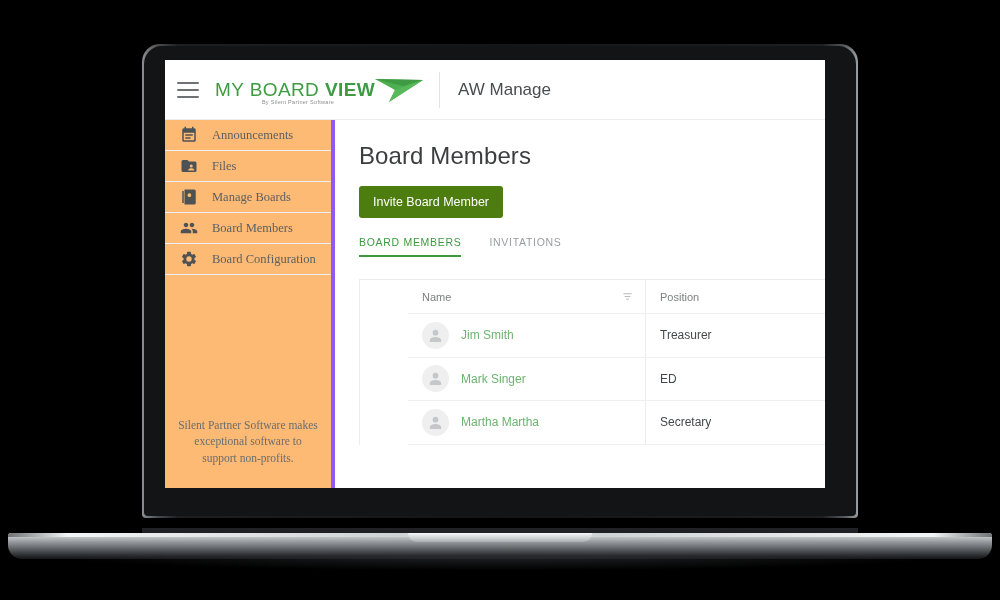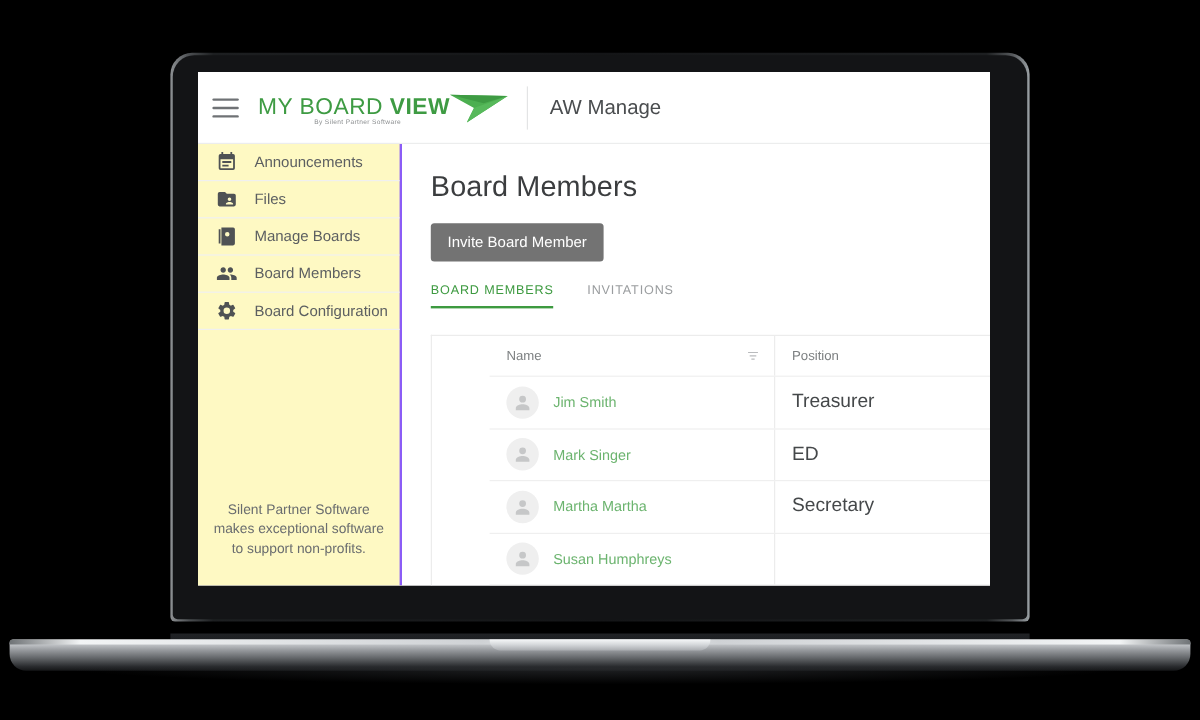--- a/index.html
+++ b/index.html
@@ -89,22 +89,22 @@
   .logo-sub {
     font-size: 5.5px; color: #8a8d8f; letter-spacing: .3px;
     text-align: center; margin-top: -6px; padding-right: 44px; white-space: nowrap;
   }
   .header-divider { width: 1px; height: 36px; background: #e3e4e5; margin: 0 18px 0 14px; flex: none; }
   .board-title { font-size: 17px; color: #4a4d4f; }
 
   
   .app-body { display: flex; height: 368px; }
   .sidebar {
-    width: 170px; flex: none; border-right: 2px solid #8b5cf6;
-    display: flex; flex-direction: column; background: #fef9c3;
+    width: 170px; flex: none; border-right: 4px solid #8b5cf6;
+    display: flex; flex-direction: column; background: #fdba74; font-family: Liberation Serif, serif;
   }
   .nav-list { padding-top: 0; }
   .nav-item {
     display: flex; align-items: center; gap: 14px;
     height: 31px; padding: 0 10px 0 14px;
     border-bottom: 1px solid #f0f0f0; cursor: pointer;
   }
   .nav-icon { width: 19px; height: 19px; flex: none; display: flex; align-items: center; justify-content: center; }
   .nav-icon svg { width: 18px; height: 18px; fill: #4f5254; }
   .nav-label { font-size: 12.5px; color: #5c5f61; white-space: nowrap; }
@@ -112,21 +112,21 @@
   .sidebar-footer {
     margin-top: auto; padding: 0 12px 22px; text-align: center;
     font-size: 11.5px; line-height: 1.42; color: #6a6d6f;
   }
 
   
   .main { flex: 1; padding: 22px 0 0 24px; background: #fff; overflow: hidden; }
   .page-title { font-size: 24px; color: #3b3d3f; font-weight: normal; letter-spacing: .1px; }
   .invite-btn {
     margin-top: 16px; display: inline-block;
-    background: #737373; color: #fff; border: none;
+    background: #4d7c0f; color: #fff; border: none;
     border-radius: 3px; padding: 9px 14px; font-size: 12.5px;
     cursor: pointer; font-family: "Liberation Sans", sans-serif;
   }
   .tabs { display: flex; gap: 28px; margin-top: 18px; }
   .tab {
     font-size: 10.5px; letter-spacing: .7px; color: #9a9d9f;
     padding-bottom: 7px; cursor: pointer; border-bottom: 2px solid transparent;
   }
   .tab.active { color: #3d9a40; border-bottom-color: #3d9a40; }
 
@@ -149,21 +149,21 @@
   .filter-icon { position: absolute; right: 12px; top: 50%; transform: translateY(-50%); }
   .filter-icon svg { width: 11px; height: 11px; fill: #b9bbbd; display: block; }
 
   .t-body .t-row { height: 43.5px; }
   .avatar {
     width: 27px; height: 27px; border-radius: 50%; background: #efefef;
     flex: none; margin-right: 12px; display: flex; align-items: center; justify-content: center;
   }
   .avatar svg { width: 17px; height: 17px; fill: #c6c7c8; }
   .member-name { color: #6cb46f; font-size: 12px; cursor: pointer; }
-  .pos-text { font-size: 16px; color: #45484a; }
+  .pos-text { font-size: 12px; color: #45484a; }
 </style>
 </head>
 <body>
 
 <div class="stage">
 
   <div class="laptop-lid">
     <div class="lid-inner"></div>
     <div class="webcam"></div>
   </div>
@@ -320,34 +320,20 @@
                     </svg>
                 </span>
                 <span class="member-name">Martha Martha</span>
               </div>
               <div class="t-cell c-pos">
                 <span class="pos-text">Secretary</span>
               </div>
 
             </div>
 
-            <div class="t-row">
-              <div class="t-cell c-name">
-                <span class="avatar">
-                  <svg viewBox="0 0 24 24">
-                      <path d="M12 12a4 4 0 1 0 0-8 4 4 0 0 0 0 8zm0 2c-3.33 0-8 1.67-8 4.5V21h16v-2.5c0-2.83-4.67-4.5-8-4.5z"></path>
-                    </svg>
-                </span>
-                <span class="member-name">Susan Humphreys</span>
-              </div>
-              <div class="t-cell c-pos">
-                <span class="pos-text"></span>
-              </div>
-
-            </div>
 
           </div>
         </div>
       </div>
     </div>
   </div>
 
   <div class="bottom-bezel">
     <span class="mac-label">MacBook</span>
   </div>

